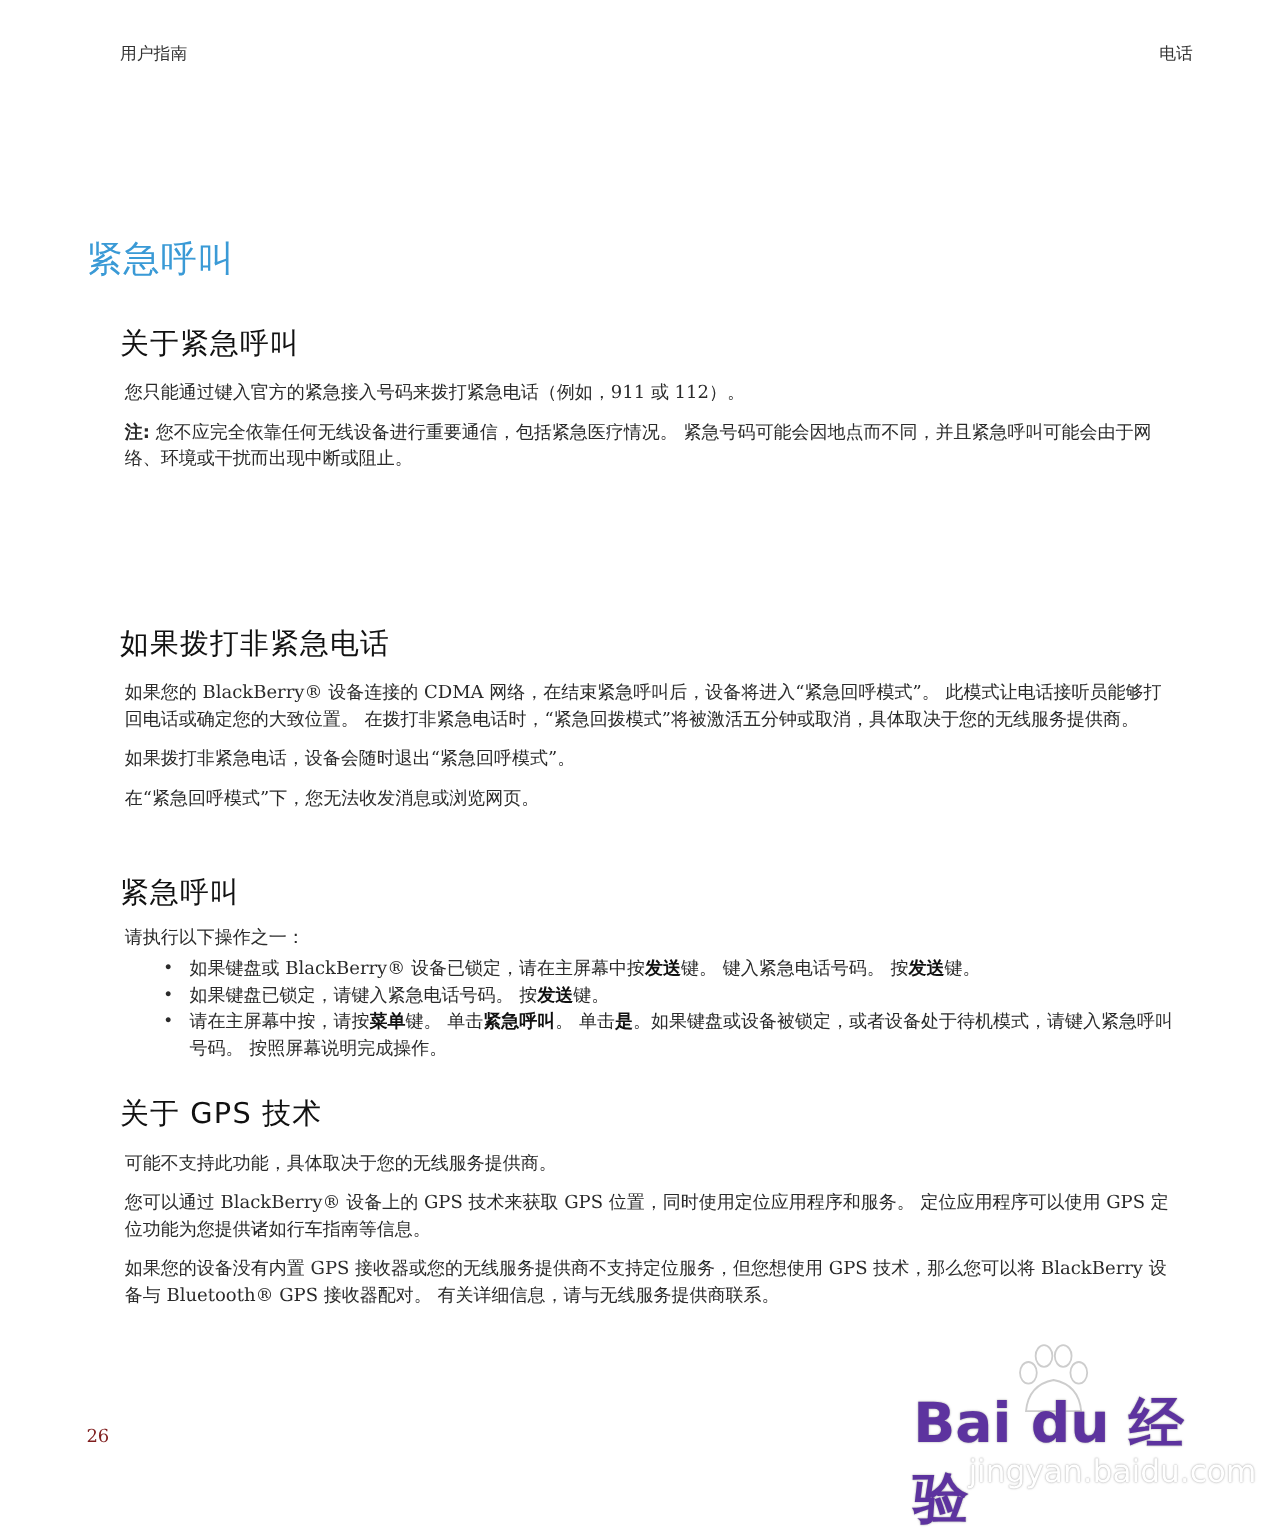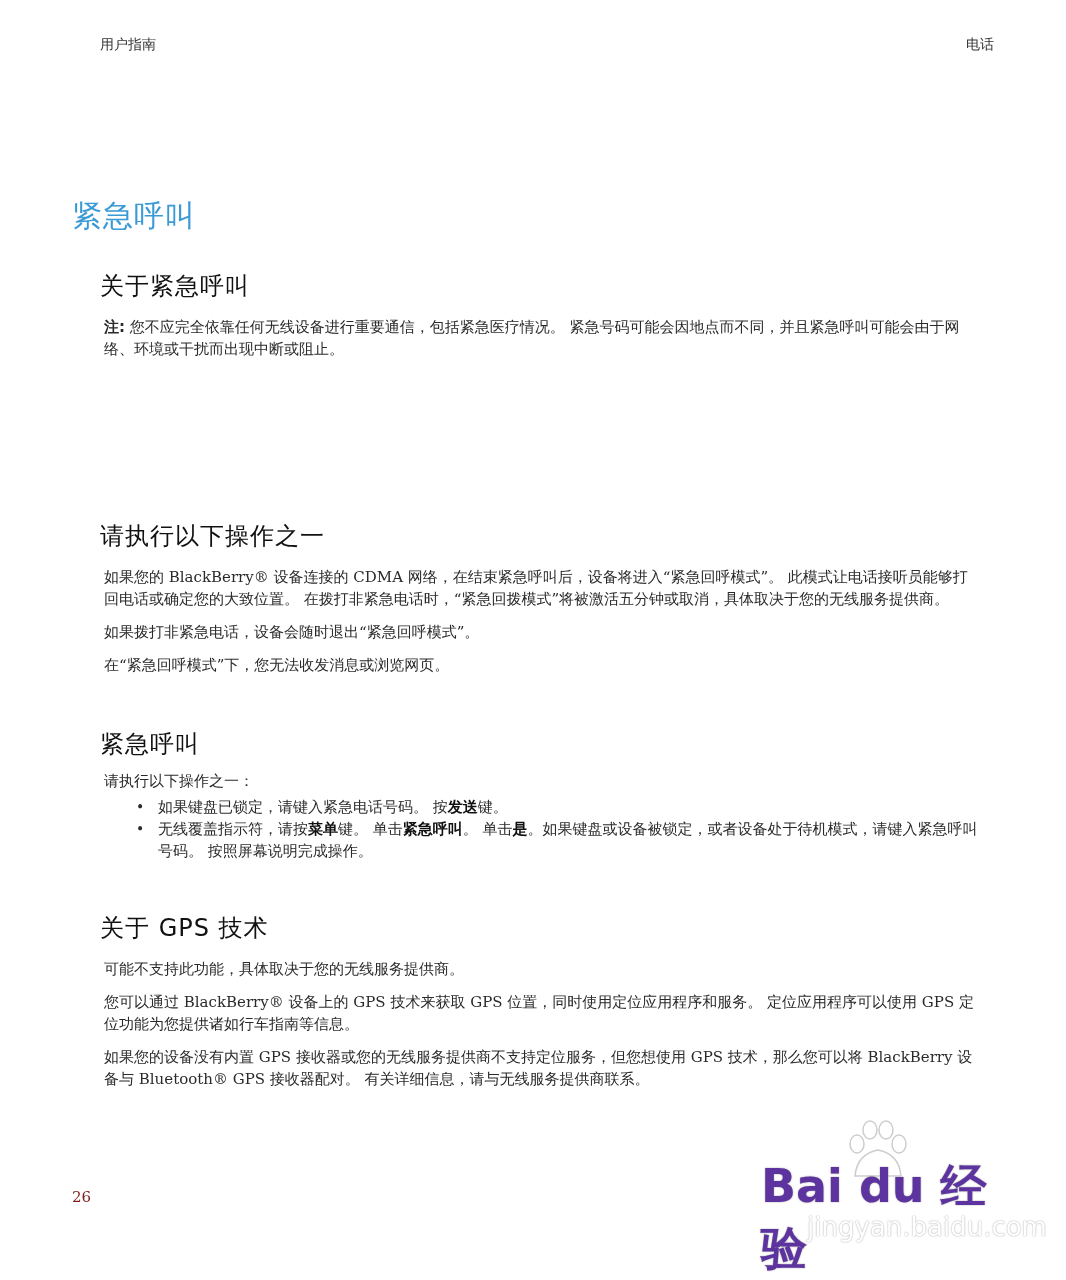--- a/index.html
+++ b/index.html
@@ -67,36 +67,38 @@
   <span>用户指南</span>
   <span>电话</span>
 </div>
 
 <h1 class="page-title">紧急呼叫</h1>
 
 <div class="content">
 
   <div class="section" style="top:270px;">
     <h2>关于紧急呼叫</h2>
+    <p>您只能通过键入官方的紧急接入号码来拨打紧急电话（例如，911 或 112）。</p>
     <p><span class="note-label">注:</span><span> 您不应完全依靠任何无线设备进行重要通信，包括紧急医疗情况。 紧急号码可能会因地点而不同，并且紧急呼叫可能会由于网络、环境或干扰而出现中断或阻止。</span></p>
   </div>
 
   <div class="section" style="top:520px;">
-    <h2>请执行以下操作之一</h2>
+    <h2>如果拨打非紧急电话</h2>
     <p>如果您的 BlackBerry® 设备连接的 CDMA 网络，在结束紧急呼叫后，设备将进入“紧急回呼模式”。 此模式让电话接听员能够打回电话或确定您的大致位置。 在拨打非紧急电话时，“紧急回拨模式”将被激活五分钟或取消，具体取决于您的无线服务提供商。</p>
     <p>如果拨打非紧急电话，设备会随时退出“紧急回呼模式”。</p>
     <p>在“紧急回呼模式”下，您无法收发消息或浏览网页。</p>
   </div>
 
   <div class="section" style="top:728px;">
     <h2>紧急呼叫</h2>
     <p style="margin-top:10px;">请执行以下操作之一：</p>
     <ul class="steps">
+      <li><span>如果键盘或 BlackBerry® 设备已锁定，请在主屏幕中按</span><b class="kw">发送</b><span>键。 键入紧急电话号码。 按</span><b class="kw">发送</b><span>键。</span></li>
       <li><span>如果键盘已锁定，请键入紧急电话号码。 按</span><b class="kw">发送</b><span>键。</span></li>
-      <li><span>无线覆盖指示符，请按</span><b class="kw">菜单</b><span>键。 单击</span><b class="kw">紧急呼叫</b><span>。 单击</span><b class="kw">是</b><span>。如果键盘或设备被锁定，或者设备处于待机模式，请键入紧急呼叫号码。 按照屏幕说明完成操作。</span></li>
+      <li><span>请在主屏幕中按，请按</span><b class="kw">菜单</b><span>键。 单击</span><b class="kw">紧急呼叫</b><span>。 单击</span><b class="kw">是</b><span>。如果键盘或设备被锁定，或者设备处于待机模式，请键入紧急呼叫号码。 按照屏幕说明完成操作。</span></li>
     </ul>
   </div>
 
   <div class="section" style="top:912px;">
     <h2>关于 GPS 技术</h2>
     <p>可能不支持此功能，具体取决于您的无线服务提供商。</p>
     <p>您可以通过 BlackBerry® 设备上的 GPS 技术来获取 GPS 位置，同时使用定位应用程序和服务。 定位应用程序可以使用 GPS 定位功能为您提供诸如行车指南等信息。</p>
     <p>如果您的设备没有内置 GPS 接收器或您的无线服务提供商不支持定位服务，但您想使用 GPS 技术，那么您可以将 BlackBerry 设备与 Bluetooth® GPS 接收器配对。 有关详细信息，请与无线服务提供商联系。</p>
   </div>
 </div>

